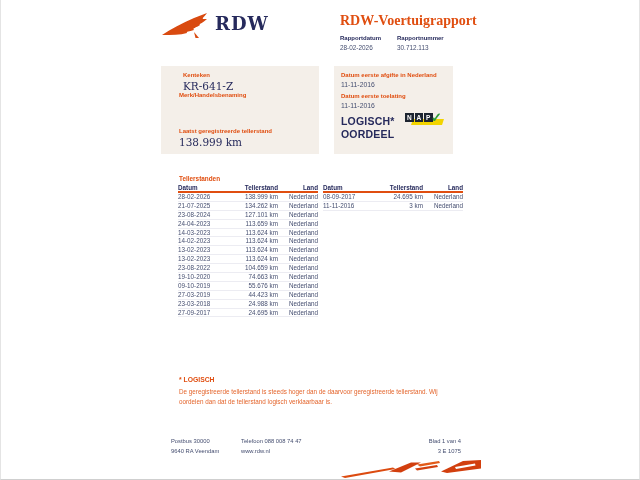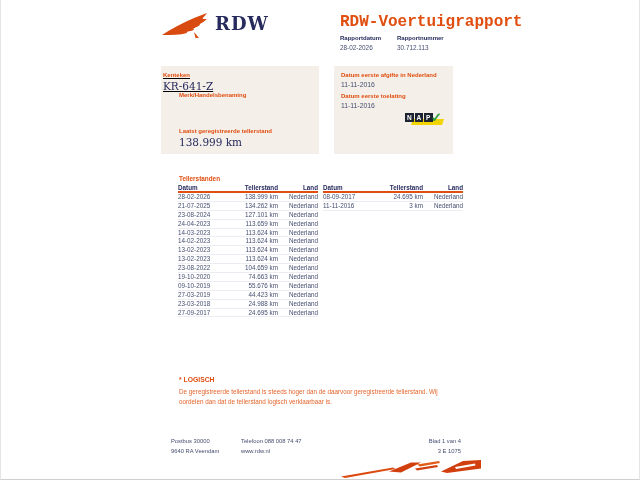--- a/index.html
+++ b/index.html
@@ -19,21 +19,21 @@
   }
   
   .logo{position:absolute;left:160px;top:12px;display:flex;align-items:flex-start;}
   .logo svg{display:block;}
   .logo-text{
     font-family:"DejaVu Serif",serif;font-weight:bold;color:var(--navy);
     font-size:18px;letter-spacing:1px;margin-left:6px;margin-top:1px;
   }
   .report-title{
     position:absolute;left:339px;top:13px;
-    font-family:Liberation Mono, monospace;font-weight:bold;color:var(--accent);font-size:16px;
+    font-family:Liberation Serif, serif;font-weight:bold;color:var(--accent);font-size:14px;
   }
   .report-meta{position:absolute;left:339px;top:35px;display:flex;gap:16px;}
   .meta-label{display:block;font-size:6px;font-weight:bold;color:var(--navy);}
   .meta-value{display:block;font-size:6.4px;color:var(--table-text);margin-top:2.5px;}
   
   .panel{position:absolute;background:var(--panel);}
   .panel-left{left:160px;top:66px;width:158px;height:88px;}
   .panel-right{left:333px;top:66px;width:119px;height:88px;}
   .field{position:absolute;}
   .field-label{display:block;font-size:6px;font-weight:bold;color:var(--accent);}
@@ -91,40 +91,44 @@
       <span class="meta-label">Rapportdatum</span>
       <span class="meta-value">28-02-2026</span>
     </div>
     <div>
       <span class="meta-label">Rapportnummer</span>
       <span class="meta-value">30.712.113</span>
     </div>
   </div>
 
   <section class="panel panel-left"></section>
-  <div class="field" style="left:162px;top:72px;text-decoration:underline;">
+  <div class="field" style="left:182px;top:72px;">
     <span class="field-label">Kenteken</span>
     <span class="field-value">KR-641-Z</span>
   </div>
   <div class="field" style="left:178px;top:92px;">
     <span class="field-label">Merk/Handelsbenaming</span>
   </div>
   <div class="field" style="left:178px;top:128px;">
     <span class="field-label">Laatst geregistreerde tellerstand</span>
     <span class="field-value">138.999 km</span>
   </div>
 
   <section class="panel panel-right"></section>
   <div class="field" style="left:340px;top:72px;">
     <span class="field-label">Datum eerste afgifte in Nederland</span>
     <span class="field-value-sm">11-11-2016</span>
   </div>
   <div class="field" style="left:340px;top:93px;">
     <span class="field-label">Datum eerste toelating</span>
     <span class="field-value-sm">11-11-2016</span>
+  </div>
+  <div class="oordeel">
+    <span>LOGISCH*</span><br>
+    <span>OORDEEL</span>
   </div>
   <div class="nap">
     <span class="nap-yellow"></span>
     <span class="nap-box b0">N</span>
     <span class="nap-box b1">A</span>
     <span class="nap-box b2">P</span>
     <span class="nap-check">✓</span>
   </div>
 
   <h2 class="tbl-title">Tellerstanden</h2>

